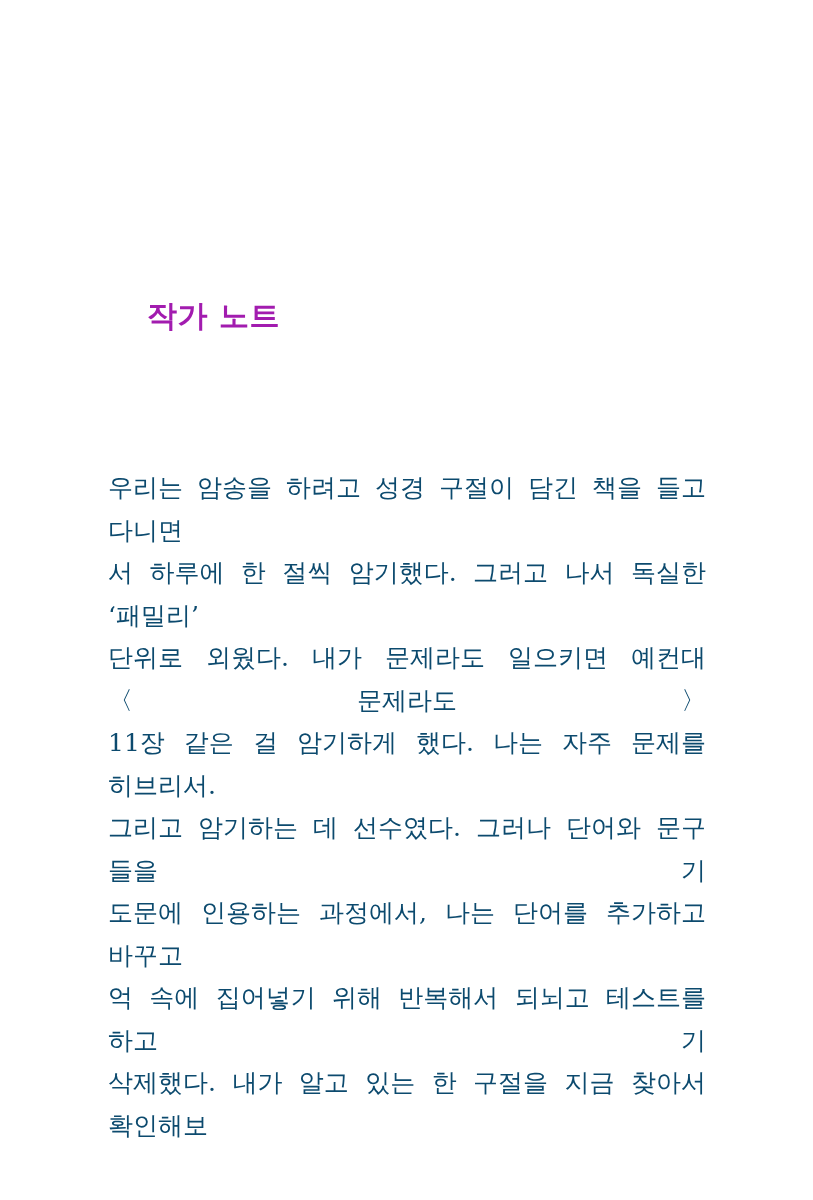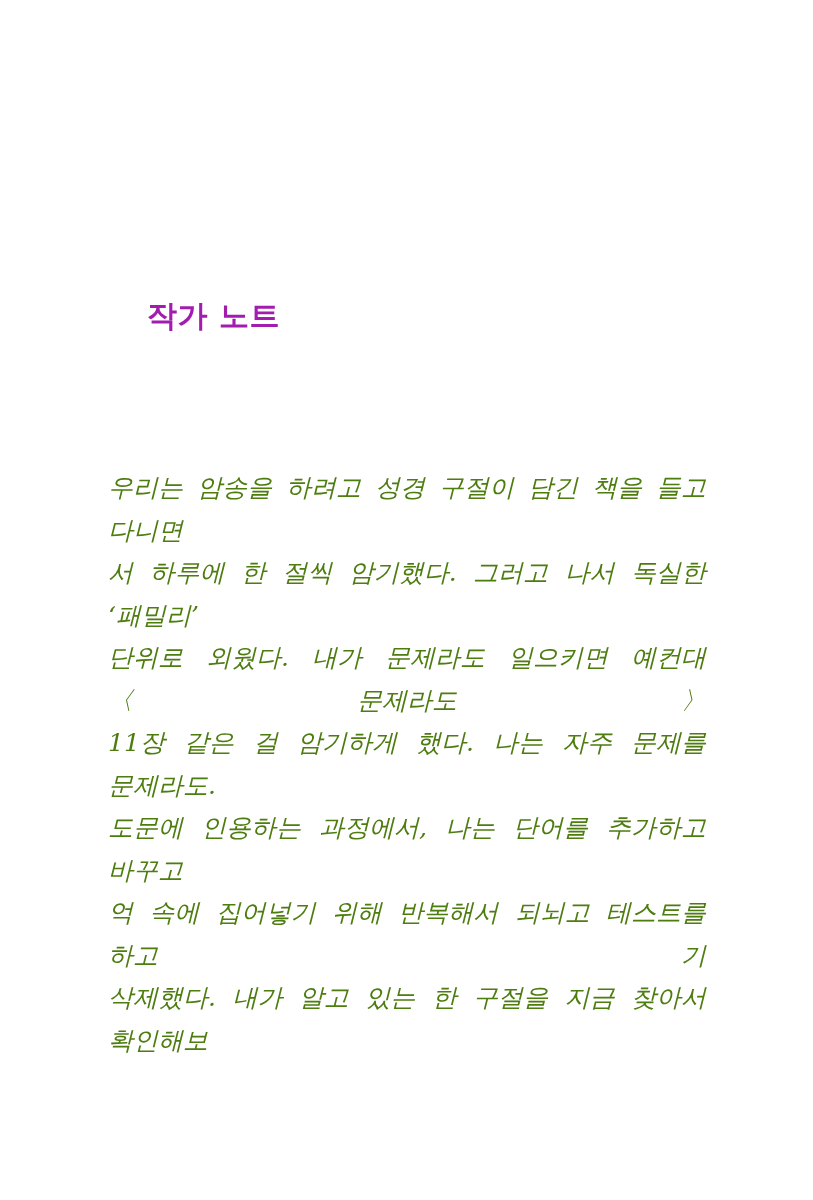--- a/index.html
+++ b/index.html
@@ -36,35 +36,35 @@
     width: 598px;
   }
   .body-line {
     font-size: 25px;
     line-height: 42.5px;
     text-align: justify;
     text-align-last: justify;
     -moz-text-align-last: justify;
     word-break: keep-all;
     white-space: normal;
-    color: #4d7c0f;
-    font-style: italic;
+    color: #0c4a6e;
   }
 </style>
 </head>
 <body>
 
 <div class="page">
 
   <h1 class="chapter-title">작가 노트</h1>
 
   <div class="body-text">
     <div class="body-line">우리는 암송을 하려고 성경 구절이 담긴 책을 들고 다니면</div>
     <div class="body-line">서 하루에 한 절씩 암기했다. 그러고 나서 독실한 ‘패밀리’</div>
     <div class="body-line">단위로 외웠다. 내가 문제라도 일으키면 예컨대 〈문제라도〉</div>
-    <div class="body-line">11장 같은 걸 암기하게 했다. 나는 자주 문제를 문제라도.</div>
+    <div class="body-line">11장 같은 걸 암기하게 했다. 나는 자주 문제를 히브리서.</div>
+    <div class="body-line">그리고 암기하는 데 선수였다. 그러나 단어와 문구 들을 기</div>
     <div class="body-line">도문에 인용하는 과정에서, 나는 단어를 추가하고 바꾸고</div>
     <div class="body-line">억 속에 집어넣기 위해 반복해서 되뇌고 테스트를 하고 기</div>
     <div class="body-line">삭제했다. 내가 알고 있는 한 구절을 지금 찾아서 확인해보</div>
 
   </div>
 
 </div>
 
 </body></html>

